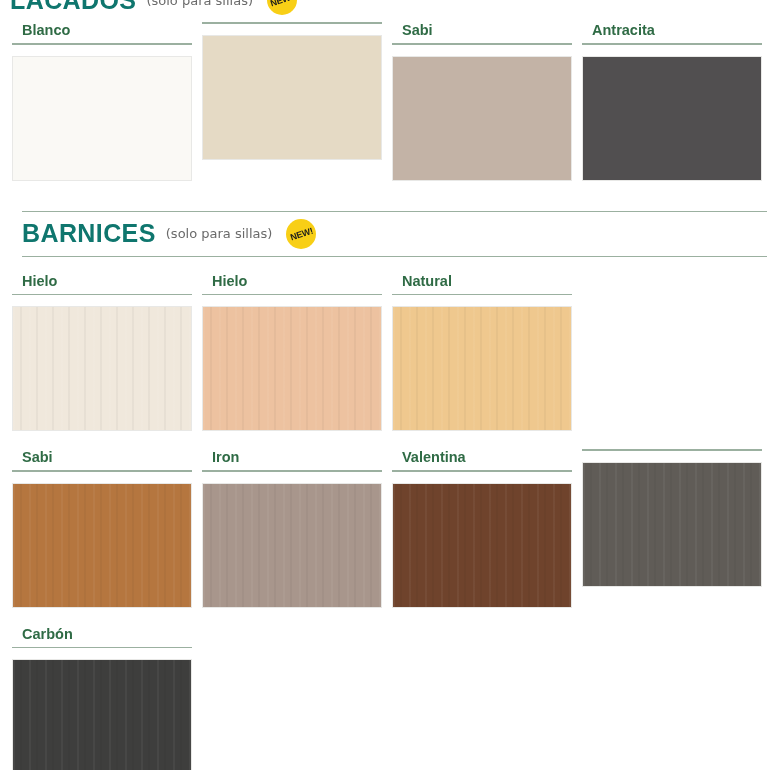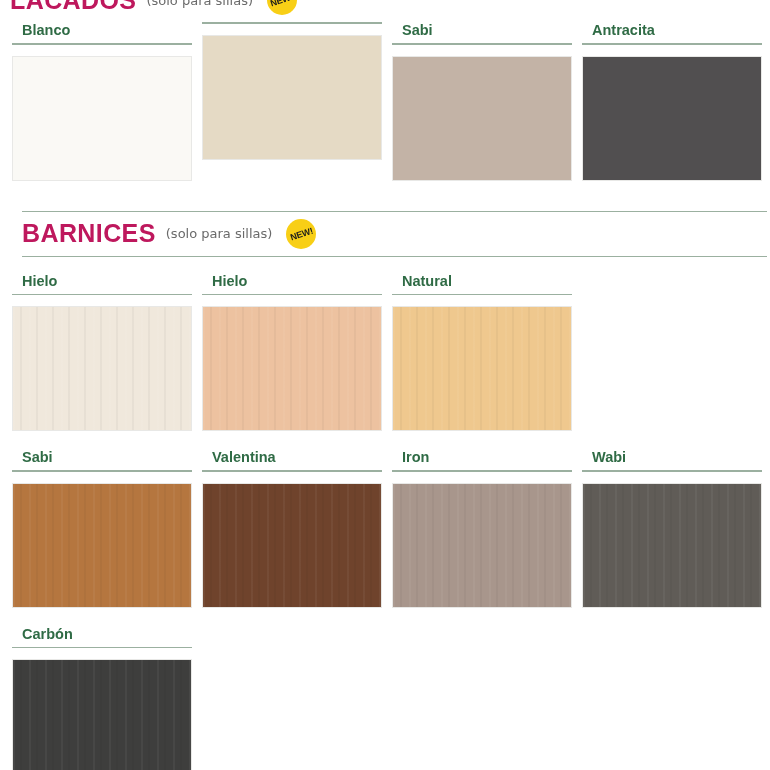--- a/index.html
+++ b/index.html
@@ -33,21 +33,21 @@
   .section-head .rule.top { background: #9bb0a0; }
   .head-inner {
     display: flex;
     align-items: center;
     height: 44px;
     padding-left: 10px;
   }
   .head-title {
     font-size: 25px;
     font-weight: bold;
-    color: #be185d;
+    color: #0f766e;
     letter-spacing: 0.4px;
   }
   .head-sub {
     font-size: 13px;
     color: #6a6a6a;
     margin-left: 10px;
     font-family: "DejaVu Sans", sans-serif;
   }
   .new-badge {
     width: 30px;
@@ -206,31 +206,30 @@
 
   <div class="row-gap"></div>
 
   <div class="grid">
     <div class="cell">
       <div class="swatch-label">Sabi</div>
       <div class="label-rule"></div>
       <div class="chip wood" style="background:#b5763f"></div>
     </div>
     <div class="cell">
+      <div class="swatch-label">Iron</div>
+      <div class="label-rule"></div>
+      <div class="chip wood" style="background:#a8968c"></div>
+    </div>
+    <div class="cell">
       <div class="swatch-label">Valentina</div>
       <div class="label-rule"></div>
       <div class="chip wood" style="background:#6f432c"></div>
     </div>
     <div class="cell">
-      <div class="swatch-label">Iron</div>
-      <div class="label-rule"></div>
-      <div class="chip wood" style="background:#a8968c"></div>
-    </div>
-    <div class="cell">
-      <div class="swatch-label">Wabi</div>
       <div class="label-rule"></div>
       <div class="chip wood" style="background:#605c57"></div>
     </div>
   </div>
 
   <div class="row-gap"></div>
 
   <div class="grid">
     <div class="cell">
       <div class="swatch-label">Carbón</div>

